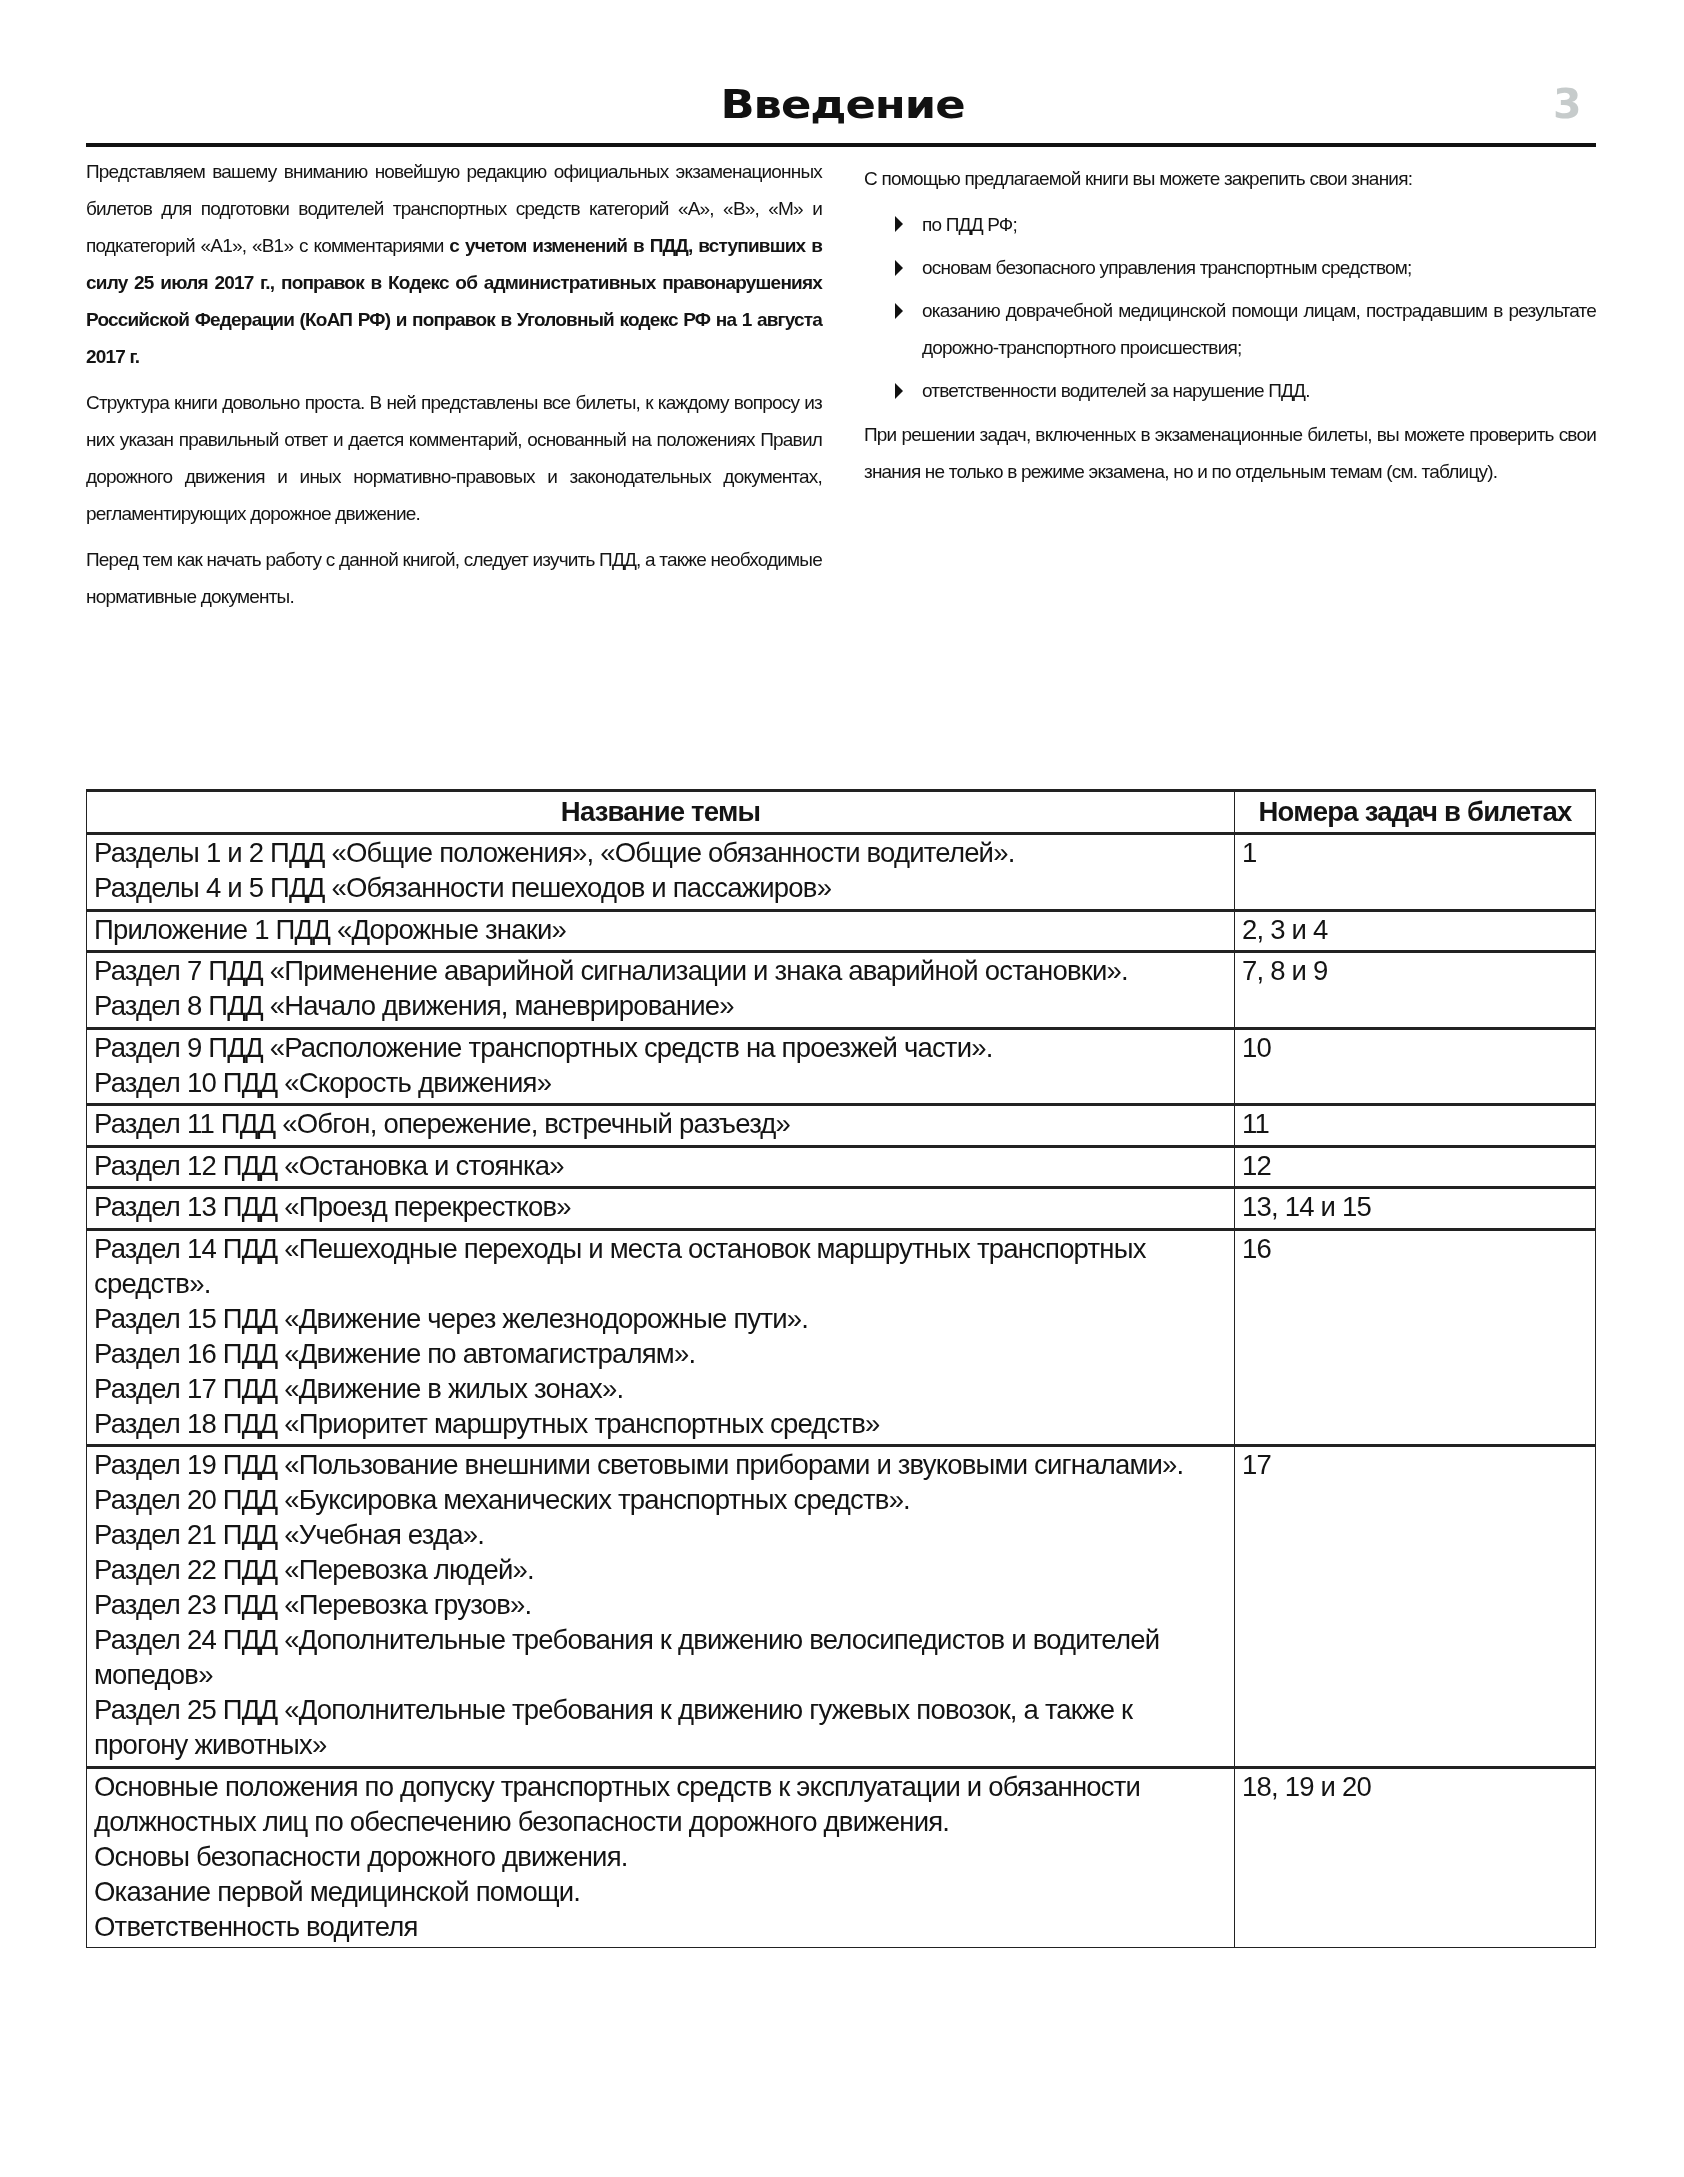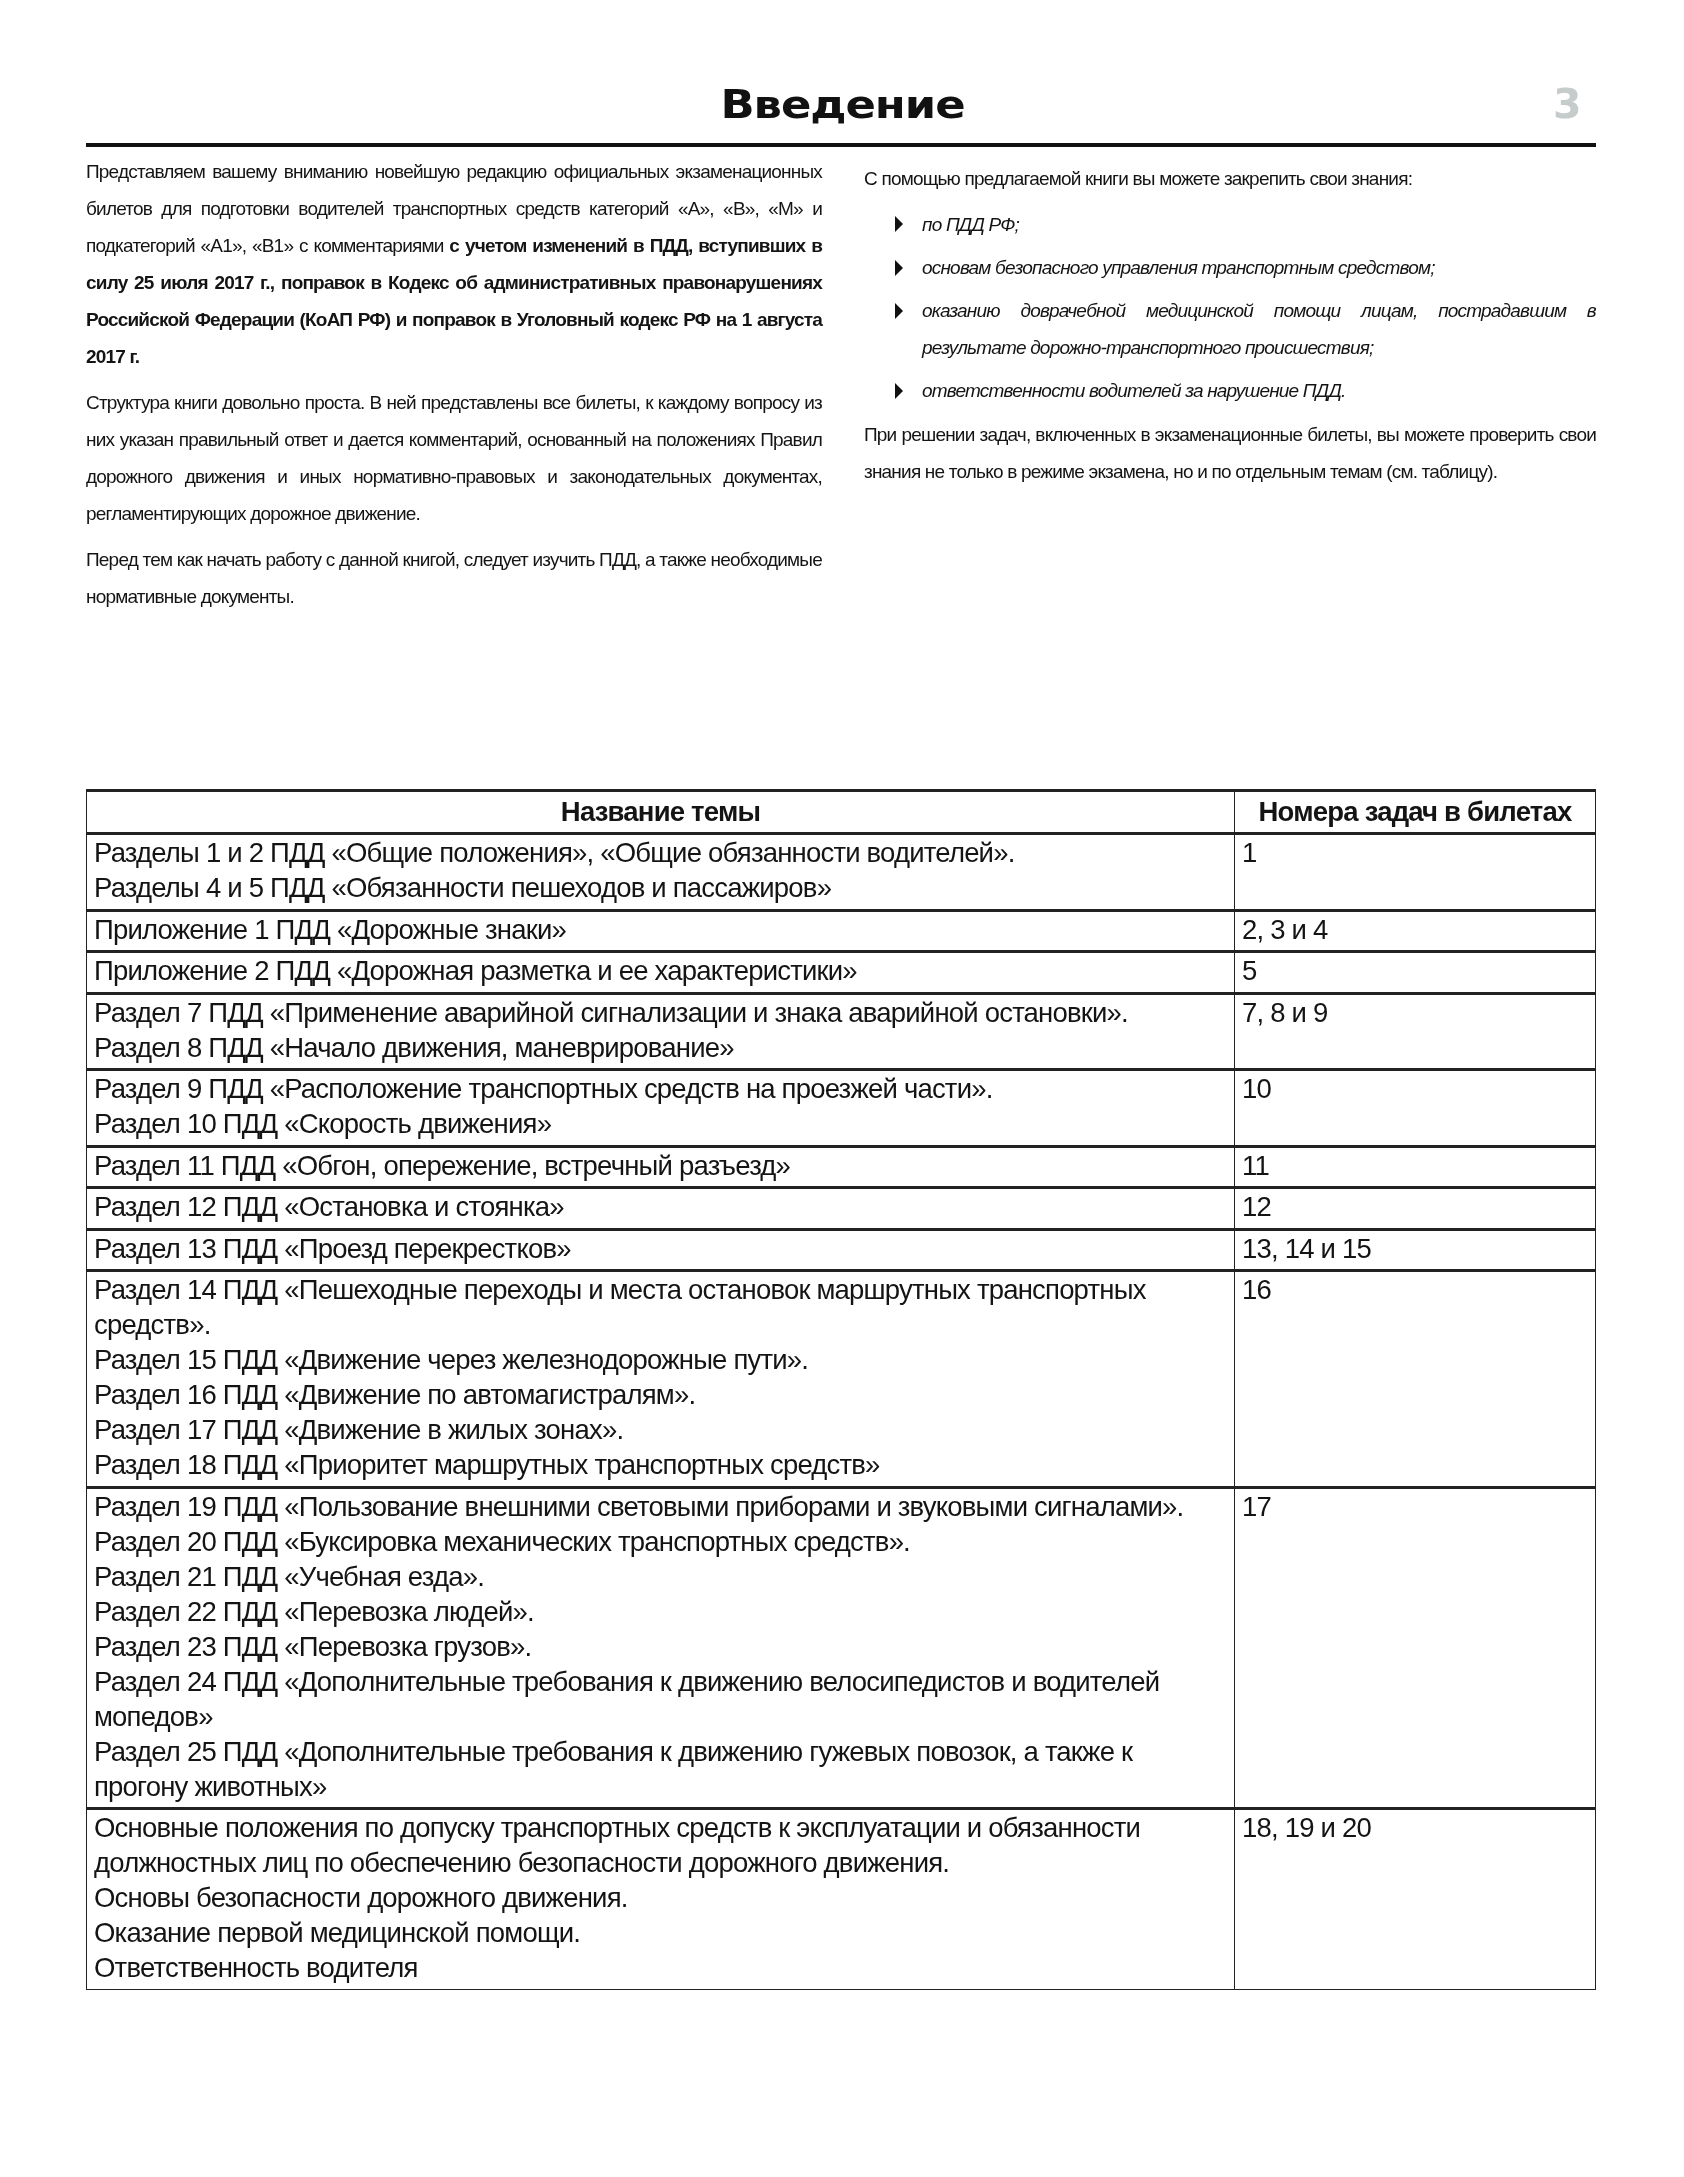--- a/index.html
+++ b/index.html
@@ -10,21 +10,21 @@
          letter-spacing: -0.9px; transform: scaleX(1.15); color: #111; }
   .page-number { position: absolute; left: 1553px; top: 80px; font-family: "DejaVu Sans", sans-serif;
          font-weight: bold; font-size: 41px; color: #c6cbcb; }
   .header-rule { position: absolute; left: 86px; width: 1510px; top: 143px; height: 3.5px; background: #111; }
   .col { position: absolute; top: 153px; font-size: 19px; line-height: 37px;
          letter-spacing: -0.8px; text-align: justify; }
   .col p { margin: 0 0 8.9px 0; }
   .col-left { left: 86px; width: 736px; }
   .col-right { left: 864px; width: 732px; margin-top: 7px; }
   .bold { font-weight: bold; }
-  ul.bullets { list-style: none; margin: 3.5px 0 7px 0; padding: 0 0 0 58px; font-style: italic; }
+  ul.bullets { list-style: none; margin: 3.5px 0 7px 0; padding: 0 0 0 58px; }
   ul.bullets li { position: relative; margin: 0 0 6.2px 0; }
   .bullet-icon { position: absolute; left: -26.6px; top: 10.6px; width: 0; height: 0;
          border-top: 8px solid transparent; border-bottom: 8px solid transparent;
          border-left: 8px solid #111; }
   table.topics { position: absolute; left: 86px; top: 789px; width: 1510px;
          border-collapse: collapse; font-size: 27.5px; line-height: 35px; letter-spacing: -0.8px; }
   table.topics td, table.topics th { border: 1.8px solid #222; vertical-align: top; padding: 0 7px 3.5px 7px; text-align: left; }
   table.topics tr { border-top: 3.5px solid #222; }
   table.topics th { font-weight: bold; padding-top: 1.8px; text-align: center; }
   .col-topic { width: 1133px; }
@@ -69,26 +69,20 @@
           <span class="line">Разделы 1 и 2 ПДД «Общие положения», «Общие обязанности водителей».</span>
           <span class="line">Разделы 4 и 5 ПДД «Обязанности пешеходов и пассажиров»</span>
         </td>
         <td>1</td>
       </tr>
       <tr>
         <td class="col-topic">
           <span class="line">Приложение 1 ПДД «Дорожные знаки»</span>
         </td>
         <td>2, 3 и 4</td>
-      </tr>
-      <tr>
-        <td class="col-topic">
-          <span class="line">Приложение 2 ПДД «Дорожная разметка и ее характеристики»</span>
-        </td>
-        <td>5</td>
       </tr>
       <tr>
         <td class="col-topic">
           <span class="line">Раздел 7 ПДД «Применение аварийной сигнализации и знака аварийной остановки».</span>
           <span class="line">Раздел 8 ПДД «Начало движения, маневрирование»</span>
         </td>
         <td>7, 8 и 9</td>
       </tr>
       <tr>
         <td class="col-topic">

